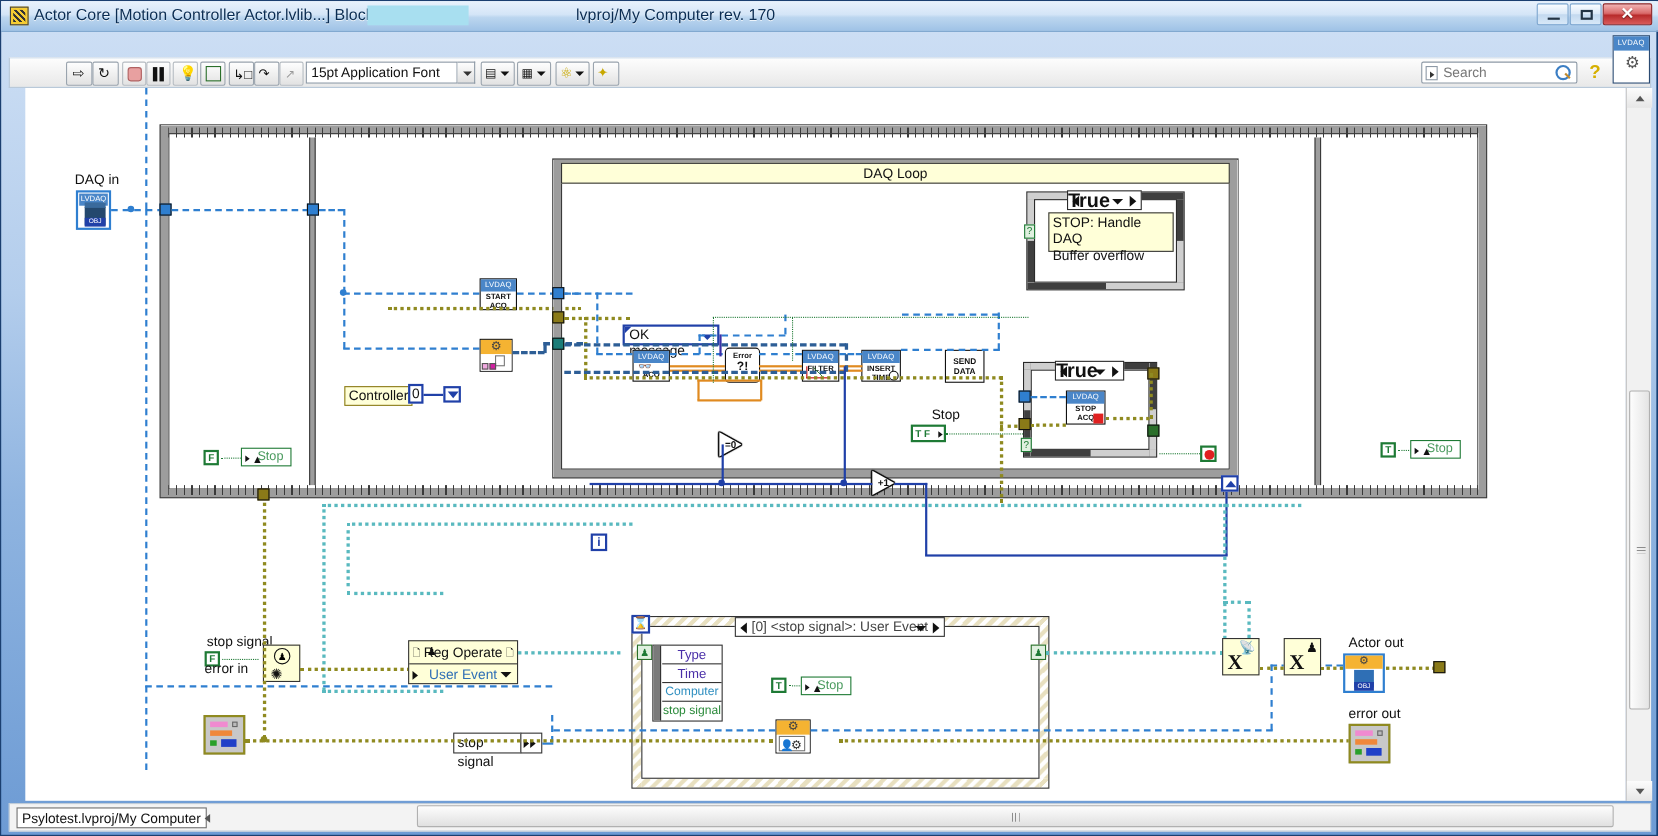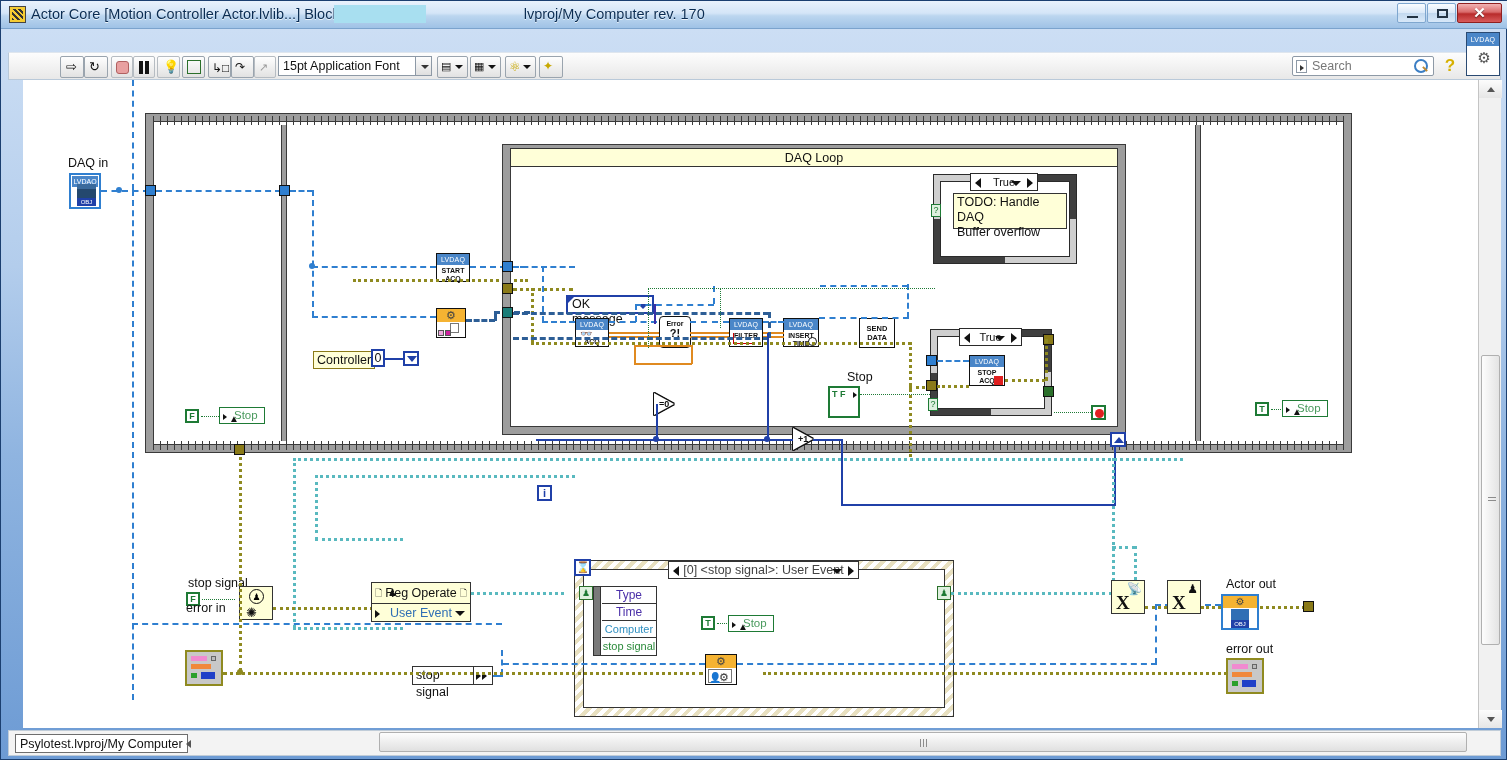--- a/index.html
+++ b/index.html
@@ -155,21 +155,21 @@
     position:absolute;
     border:6px solid;
     border-image: repeating-conic-gradient(#3f3f3f 0 25%, #cfcfcf 0 50%) 6 / 6px / 0 round;
     background: transparent;
     outline:1px solid #2a2a2a;
   }
   .case-inner { position:absolute; inset:0; background:#fff; border:1px solid #2a2a2a;}
   .case-sel {
     position:absolute; height:18px;
     background:#fff; border:1px solid #2a2a2a;
-    font-size:11px; color:#111; text-align:center; line-height:17px; z-index:5;
+    font-size:18px; color:#111; line-height:17px; z-index:5;font-weight:bold;
   }
   .case-sel .la,.case-sel .ra{position:absolute;top:4px;width:0;height:0;}
   .case-sel .la{left:4px;border-top:5px solid transparent;border-bottom:5px solid transparent;border-right:6px solid #111;}
   .case-sel .ra{right:4px;border-top:5px solid transparent;border-bottom:5px solid transparent;border-left:6px solid #111;}
   .case-sel .dn{position:absolute;right:16px;top:7px;border-left:5px solid transparent;border-right:5px solid transparent;border-top:5px solid #111;}
 
   
   .w { position:absolute; }
   .wh { height:0; border-top-width:2px; border-top-style:solid;}
   .wv { width:0; border-left-width:2px; border-left-style:solid;}
@@ -661,21 +661,21 @@
     <div class="case-struct" style="left:911px;top:95px;width:142px;height:88px;">
       <div class="case-inner"></div>
     </div>
     <div class="case-sel" style="left:947px;top:93px;width:68px;">
       <span class="la"></span>
       <span>True</span>
       <span class="dn"></span>
       <span class="ra"></span>
     </div>
     <div class="qsel" style="left:908px;top:124px;">?</div>
-    <div class="todo-note" style="left:930px;top:113px;width:114px;height:36px;">TODO: Handle DAQ
+    <div class="todo-note" style="left:930px;top:113px;width:114px;height:36px;">STOP: Handle DAQ
 Buffer overflow</div>
 
     <div class="case-struct" style="left:908px;top:250px;width:120px;height:85px;">
       <div class="case-inner"></div>
     </div>
     <div class="case-sel" style="left:936px;top:248px;width:63px;">
       <span class="la"></span>
       <span>True</span>
       <span class="dn"></span>
       <span class="ra"></span>
@@ -693,21 +693,21 @@
         <span>ACQ</span>
         <div style="position:absolute;right:1px;bottom:0;width:9px;height:9px;background:#e02020;"></div>
       </div>
     </div>
     <div class="w wh w-blue-dash" style="left:914px;top:280px;width:32px;"></div>
     <div class="w wh w-err" style="left:914px;top:305px;width:32px;"></div>
     <div class="w wh w-err" style="left:982px;top:299px;width:40px;"></div>
     <div class="w wv w-err" style="left:1022px;top:259px;height:42px;"></div>
 
     <div class="label" style="left:824px;top:290px;">Stop</div>
-    <div style="position:absolute;left:805px;top:306px;width:32px;height:32px;border:2px solid #1e7a35;background:#fff;">
+    <div style="position:absolute;left:805px;top:306px;width:32px;height:16px;border:2px solid #1e7a35;background:#fff;">
       <div style="position:absolute;left:2px;top:1px;font-size:9px;font-weight:bold;color:#1e7a35;line-height:11px;">T F</div>
       <div style="position:absolute;right:1px;top:4px;border-top:3px solid transparent;border-bottom:3px solid transparent;border-left:4px solid #111;"></div>
     </div>
     <div class="w wh w-green" style="left:837px;top:314px;width:70px;"></div>
 
     <div class="stop-prim" style="left:1068px;top:325px;"></div>
     <div class="w wh w-green" style="left:1031px;top:332px;width:37px;"></div>
 
     <div class="w wh w-teal" style="left:270px;top:378px;width:890px;"></div>
     <div class="w wv w-teal" style="left:270px;top:378px;height:170px;"></div>

